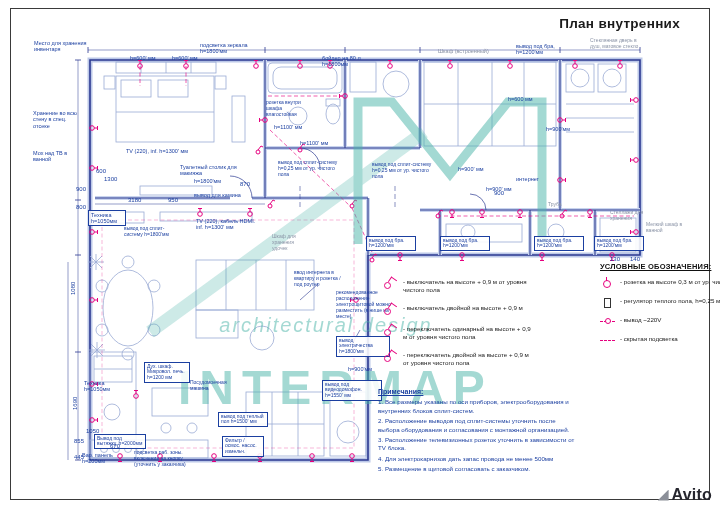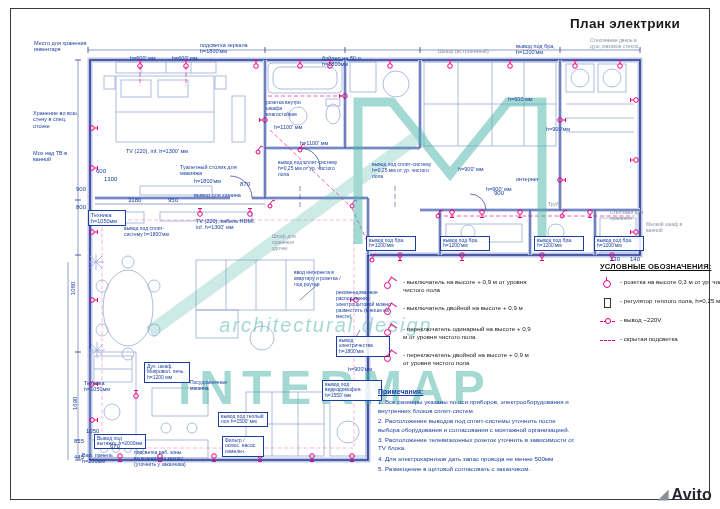--- a/index.html
+++ b/index.html
@@ -31,21 +31,21 @@
   .note{font-size:6.2px;line-height:1.4;margin-bottom:1.5px;}
   .avito{position:absolute;right:8px;bottom:5px;display:flex;align-items:center;gap:3px;z-index:6;}
   .avito-mark{width:11px;height:11px;background:#8b8f98;clip-path:polygon(0 100%,100% 100%,100% 0);}
   .avito-text{font-size:16px;font-weight:bold;color:#26262e;letter-spacing:.2px;}
 </style>
 </head>
 <body>
 
 <div class="frame"></div>
 
-<div class="title">План электрики</div>
+<div class="title">План внутренних</div>
 
 <svg class="plan" width="720" height="509" viewBox="0 0 720 509">
 
   <g stroke="#2b3990" stroke-width="0.5" fill="none">
     <line x1="88" y1="50" x2="640" y2="50"></line>
     <path d="M88,47 v6 M265,47 v6 M345,47 v6 M420,47 v6 M560,47 v6 M640,47 v6" stroke-width="0.8"></path>
     <line x1="78" y1="60" x2="78" y2="460"></line>
     <path d="M75,60 h6 M75,200 h6 M75,255 h6 M75,352 h6 M75,460 h6" stroke-width="0.8"></path>
     <line x1="95" y1="204" x2="265" y2="204"></line>
     <line x1="68" y1="262" x2="68" y2="460"></line>

